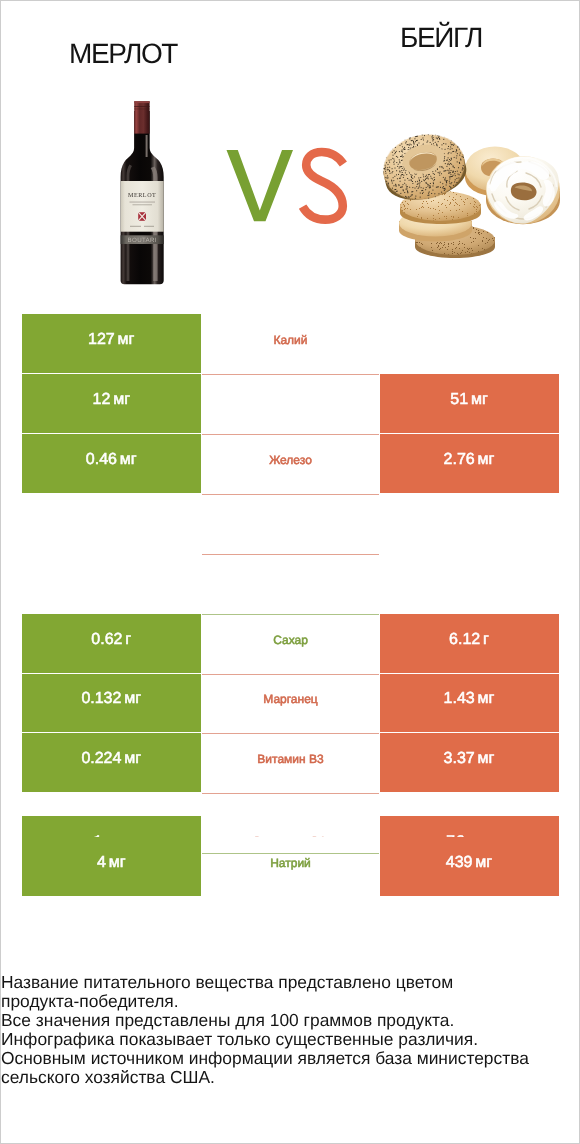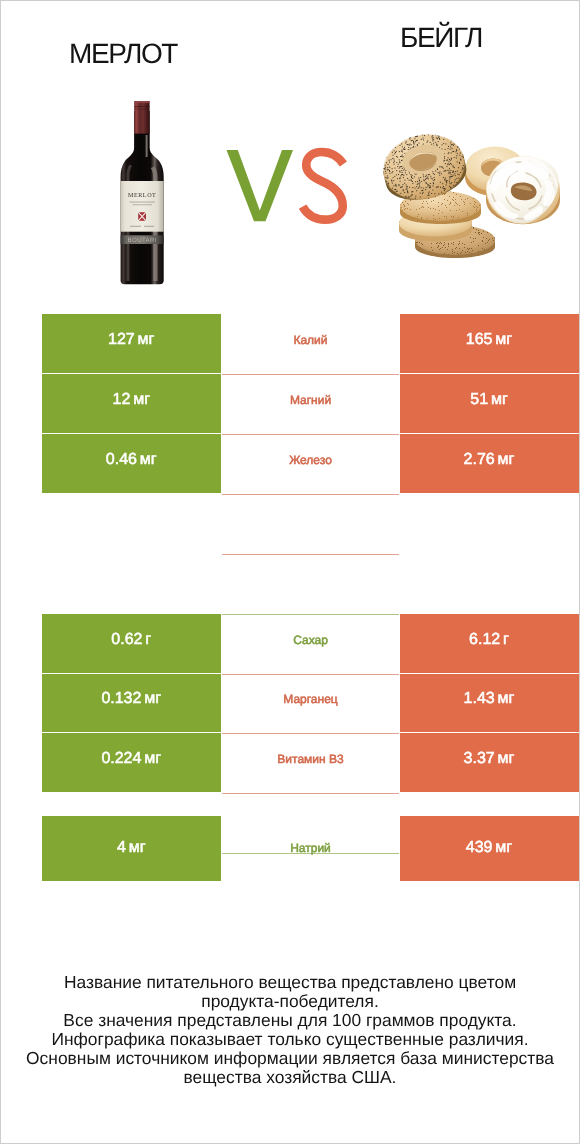--- a/index.html
+++ b/index.html
@@ -6,32 +6,32 @@
   body{width:580px;height:1144px;background:#fff;font-family:"Liberation Sans",sans-serif;overflow:hidden;-webkit-font-smoothing:antialiased;text-rendering:geometricPrecision;}
   .page{position:relative;width:578px;height:1142px;border:1px solid #cdcdcd;background:#fff;overflow:hidden;}
 
   .title{position:absolute;font-size:28px;color:#141414;font-weight:400;text-align:center;letter-spacing:-1.4px;white-space:nowrap;}
   .title-l{left:22px;width:200px;top:21px;margin-top:16px;}
   .title-r{left:340px;width:200px;top:21px;}
 
   .hero{position:absolute;left:0;top:0;width:578px;height:300px;}
   .hero svg{position:absolute;left:0;top:0;}
 
-  .tbl{position:absolute;left:20.5px;top:313.2px;width:537px;height:599px;margin-left:20px;}
+  .tbl{position:absolute;left:20.5px;top:313.2px;width:537px;height:599px;}
   .row{position:absolute;left:0;width:537px;height:58.9px;}
   .cell{position:absolute;top:0;height:100%;display:flex;align-items:center;justify-content:center;box-sizing:border-box;}
   .c-l{left:0;width:179.5px;background:#82a733;color:#fff;}
   .c-m{left:180.5px;width:177px;background:#fff;}
   .c-r{left:358px;width:179px;background:#e06c49;color:#fff;}
   .val{font-size:16px;font-weight:400;-webkit-text-stroke:0.55px currentColor;white-space:nowrap;letter-spacing:0;position:relative;top:-3.6px;}
   .val .u{font-size:16px;font-weight:400;margin-left:-1.6px;}
   .lbl{font-size:12px;font-weight:400;-webkit-text-stroke:0.55px currentColor;white-space:nowrap;letter-spacing:0;position:relative;top:-3.6px;}
   .sep{position:absolute;left:180.5px;width:177px;height:1px;opacity:.62;}
 
-  .foot{position:absolute;left:0;top:971.8px;width:578px;text-align:center;font-size:17.4px;line-height:19.05px;color:#151515;}
+  .foot{position:absolute;left:0;top:971.8px;width:578px;font-size:17.4px;line-height:19.05px;color:#151515;}
 </style>
 </head>
 <body>
 
 <div class="page">
 
   <div class="title title-l">МЕРЛОТ</div>
   <div class="title title-r">БЕЙГЛ</div>
 
   <div class="hero">
@@ -269,30 +269,24 @@
   </div>
 
   <div class="tbl" id="tbl">
       <div class="row" style="top: 0px;">
         <div class="cell c-l">
           <span class="val">127<span class="u"> мг</span></span>
         </div>
         <div class="cell c-m">
           <span class="lbl" style="color:#d2694d">Калий</span>
         </div>
-        <div class="cell c-r">
-          <span class="val">165<span class="u"> мг</span></span>
-        </div>
       </div>
       <div class="row" style="top: 59.9px;">
         <div class="cell c-l">
           <span class="val">12<span class="u"> мг</span></span>
-        </div>
-        <div class="cell c-m">
-          <span class="lbl" style="color:#d2694d">Магний</span>
         </div>
         <div class="cell c-r">
           <span class="val">51<span class="u"> мг</span></span>
         </div>
       </div>
       <div class="sep" style="top: 59.9px; background: rgb(210, 105, 77);"></div>
       <div class="row" style="top: 119.8px; padding-left: 48px;">
         <div class="cell c-l">
           <span class="val">0.46<span class="u"> мг</span></span>
         </div>
@@ -347,35 +341,35 @@
           <span class="val">1<span class="u"> µg</span></span>
         </div>
         <div class="cell c-m">
           <span class="lbl" style="color:#d2694d">Витамин B9</span>
         </div>
         <div class="cell c-r">
           <span class="val">76<span class="u"> µg</span></span>
         </div>
       </div>
       <div class="sep" style="top: 479.2px; background: rgb(210, 105, 77);"></div>
-      <div class="row" style="top: 508px;">
+      <div class="row" style="top: 523px;">
         <div class="cell c-l">
           <span class="val">4<span class="u"> мг</span></span>
         </div>
         <div class="cell c-m">
           <span class="lbl" style="color:#7d9f3f">Натрий</span>
         </div>
         <div class="cell c-r">
           <span class="val">439<span class="u"> мг</span></span>
         </div>
       </div>
       <div class="sep" style="top: 539.1px; background: rgb(125, 159, 63);"></div>
     </div>
 
   <div class="foot">
     <div>Название питательного вещества представлено цветом</div>
     <div>продукта-победителя.</div>
     <div>Все значения представлены для 100 граммов продукта.</div>
     <div>Инфографика показывает только существенные различия.</div>
     <div>Основным источником информации является база министерства</div>
-    <div>вещества хозяйства США.</div>
+    <div>сельского хозяйства США.</div>
   </div>
 </div>
 
 </body></html>

